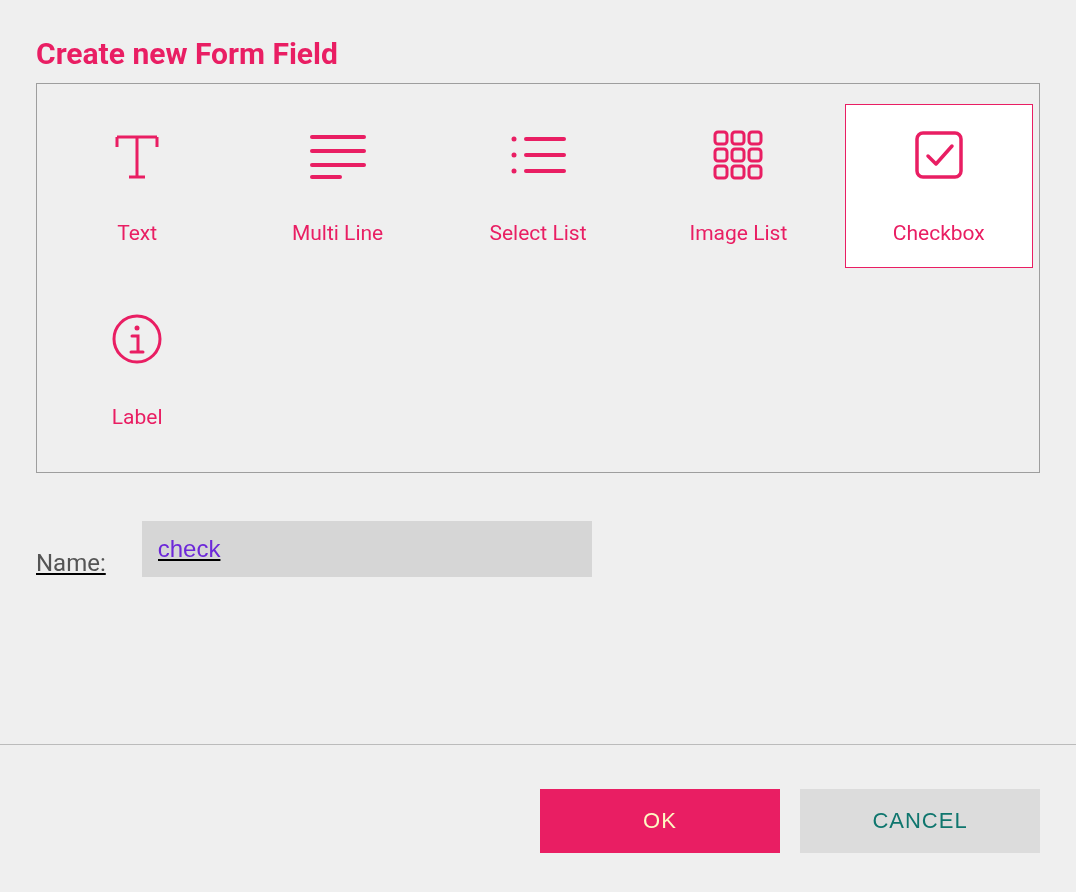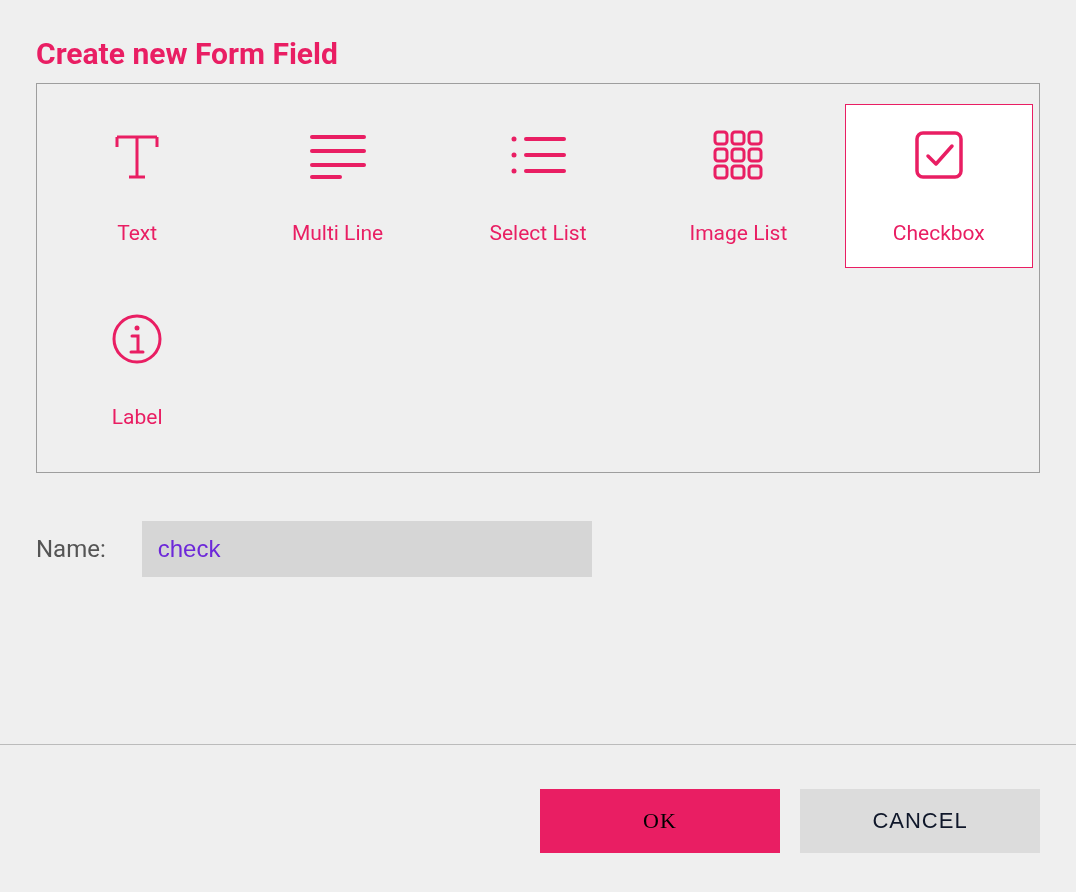--- a/index.html
+++ b/index.html
@@ -52,23 +52,24 @@
   .field-option svg {
     display: block;
   }
   .field-option .opt-label {
     margin-top: 36px;
     font-size: 21px;
     color: #e91e63;
   }
   .name-row {
     display: flex;
-    align-items: center;
+    align-items: flex-end;
     margin-top: 48px;
     gap: 36px;
+    text-decoration: underline;
   }
   .name-label {
     font-size: 24px;
     color: #555;
   }
   .name-input {
     background: #d6d6d6;
     border: none;
     font-size: 24px;
     padding: 14px 16px;
@@ -91,26 +92,25 @@
     min-width: 240px;
     height: 64px;
     border: none;
     font-size: 22px;
     font-weight: 500;
     letter-spacing: 1px;
     cursor: pointer;
   }
   .btn-primary {
     background: #e91e63;
-    color: #000000;
-    font-family: Liberation Serif, serif;
+    color: #fef9c3;
   }
   .btn-secondary {
     background: #dcdcdc;
-    color: #0f172a;
+    color: #0f766e;
     text-align: center;
   }
 </style>
 </head>
 <body>
 
 <div class="dialog">
 
   <h1 class="title">Create new Form Field</h1>
 

